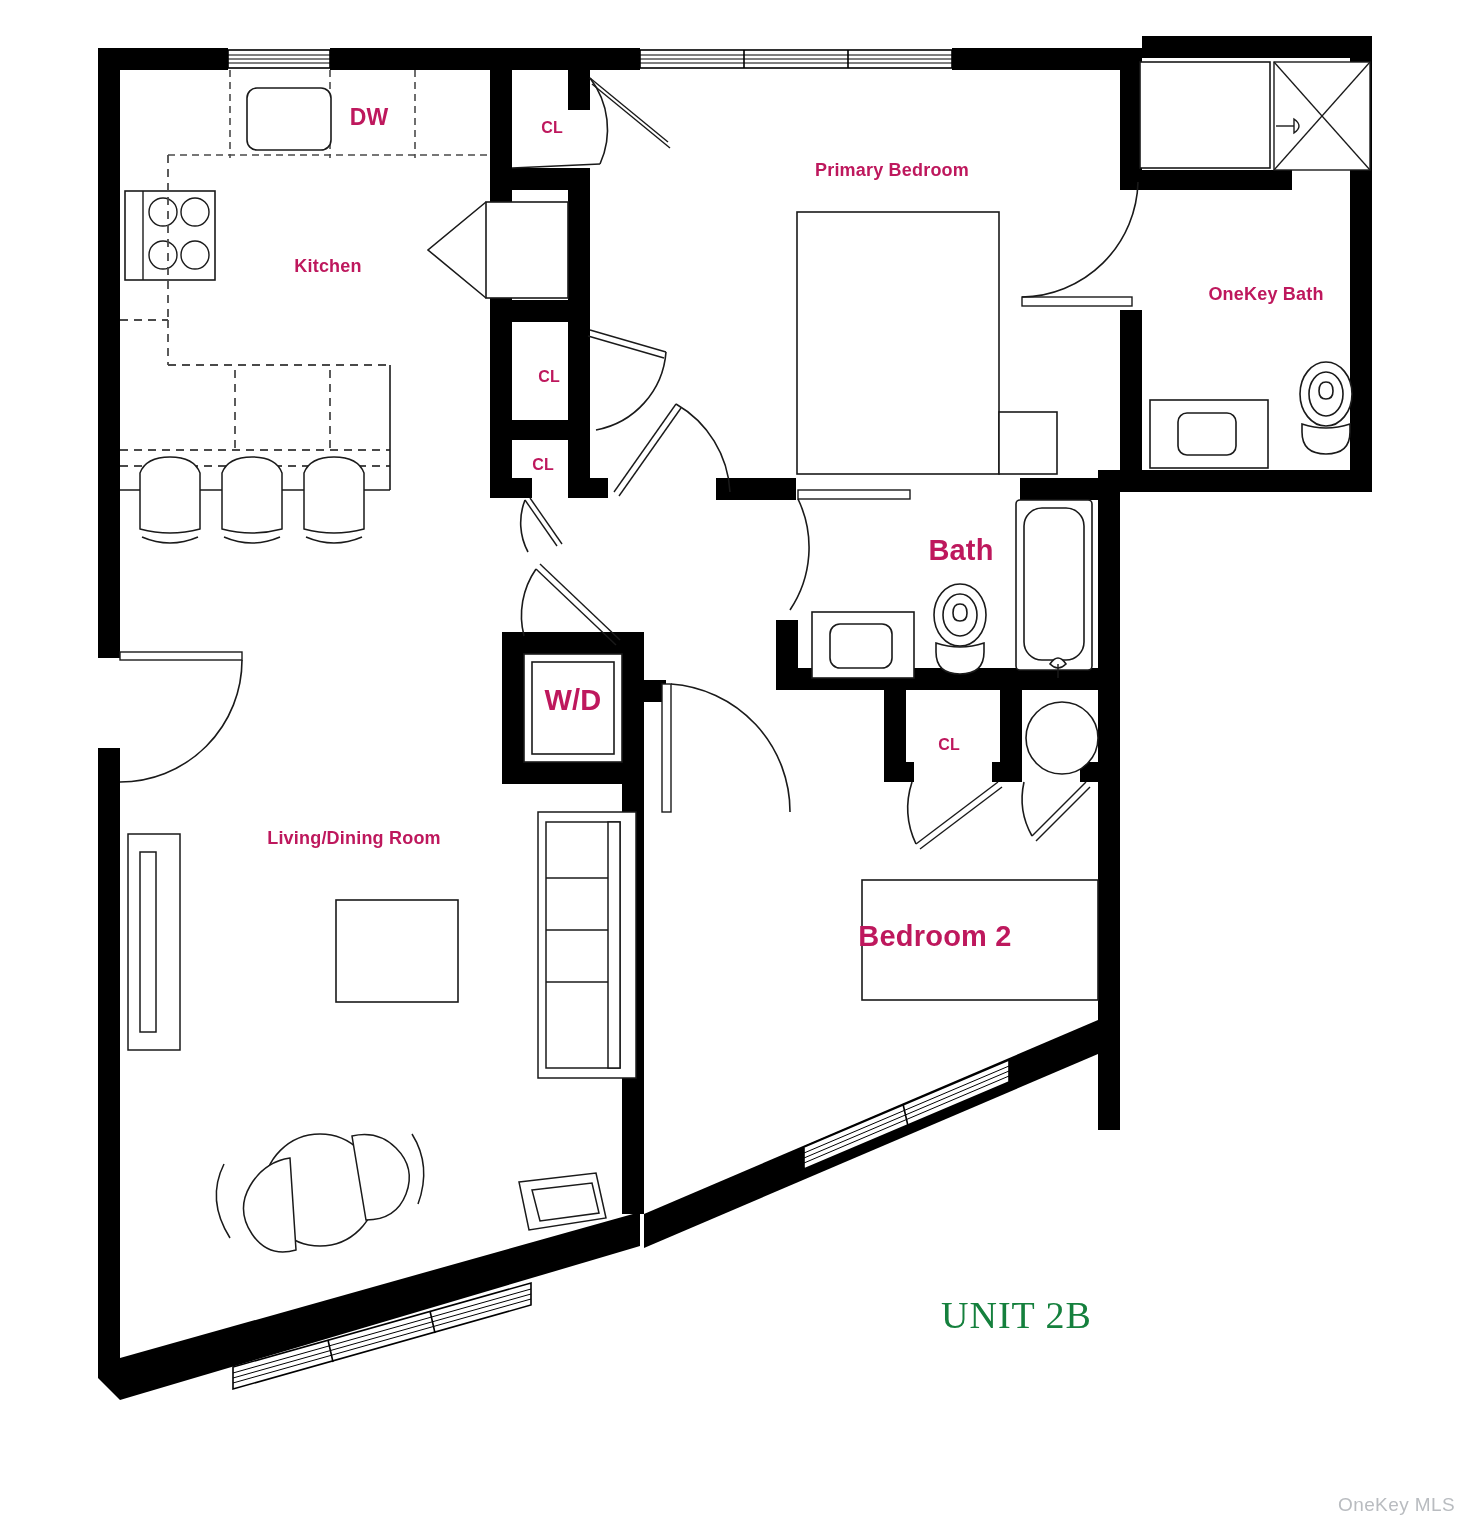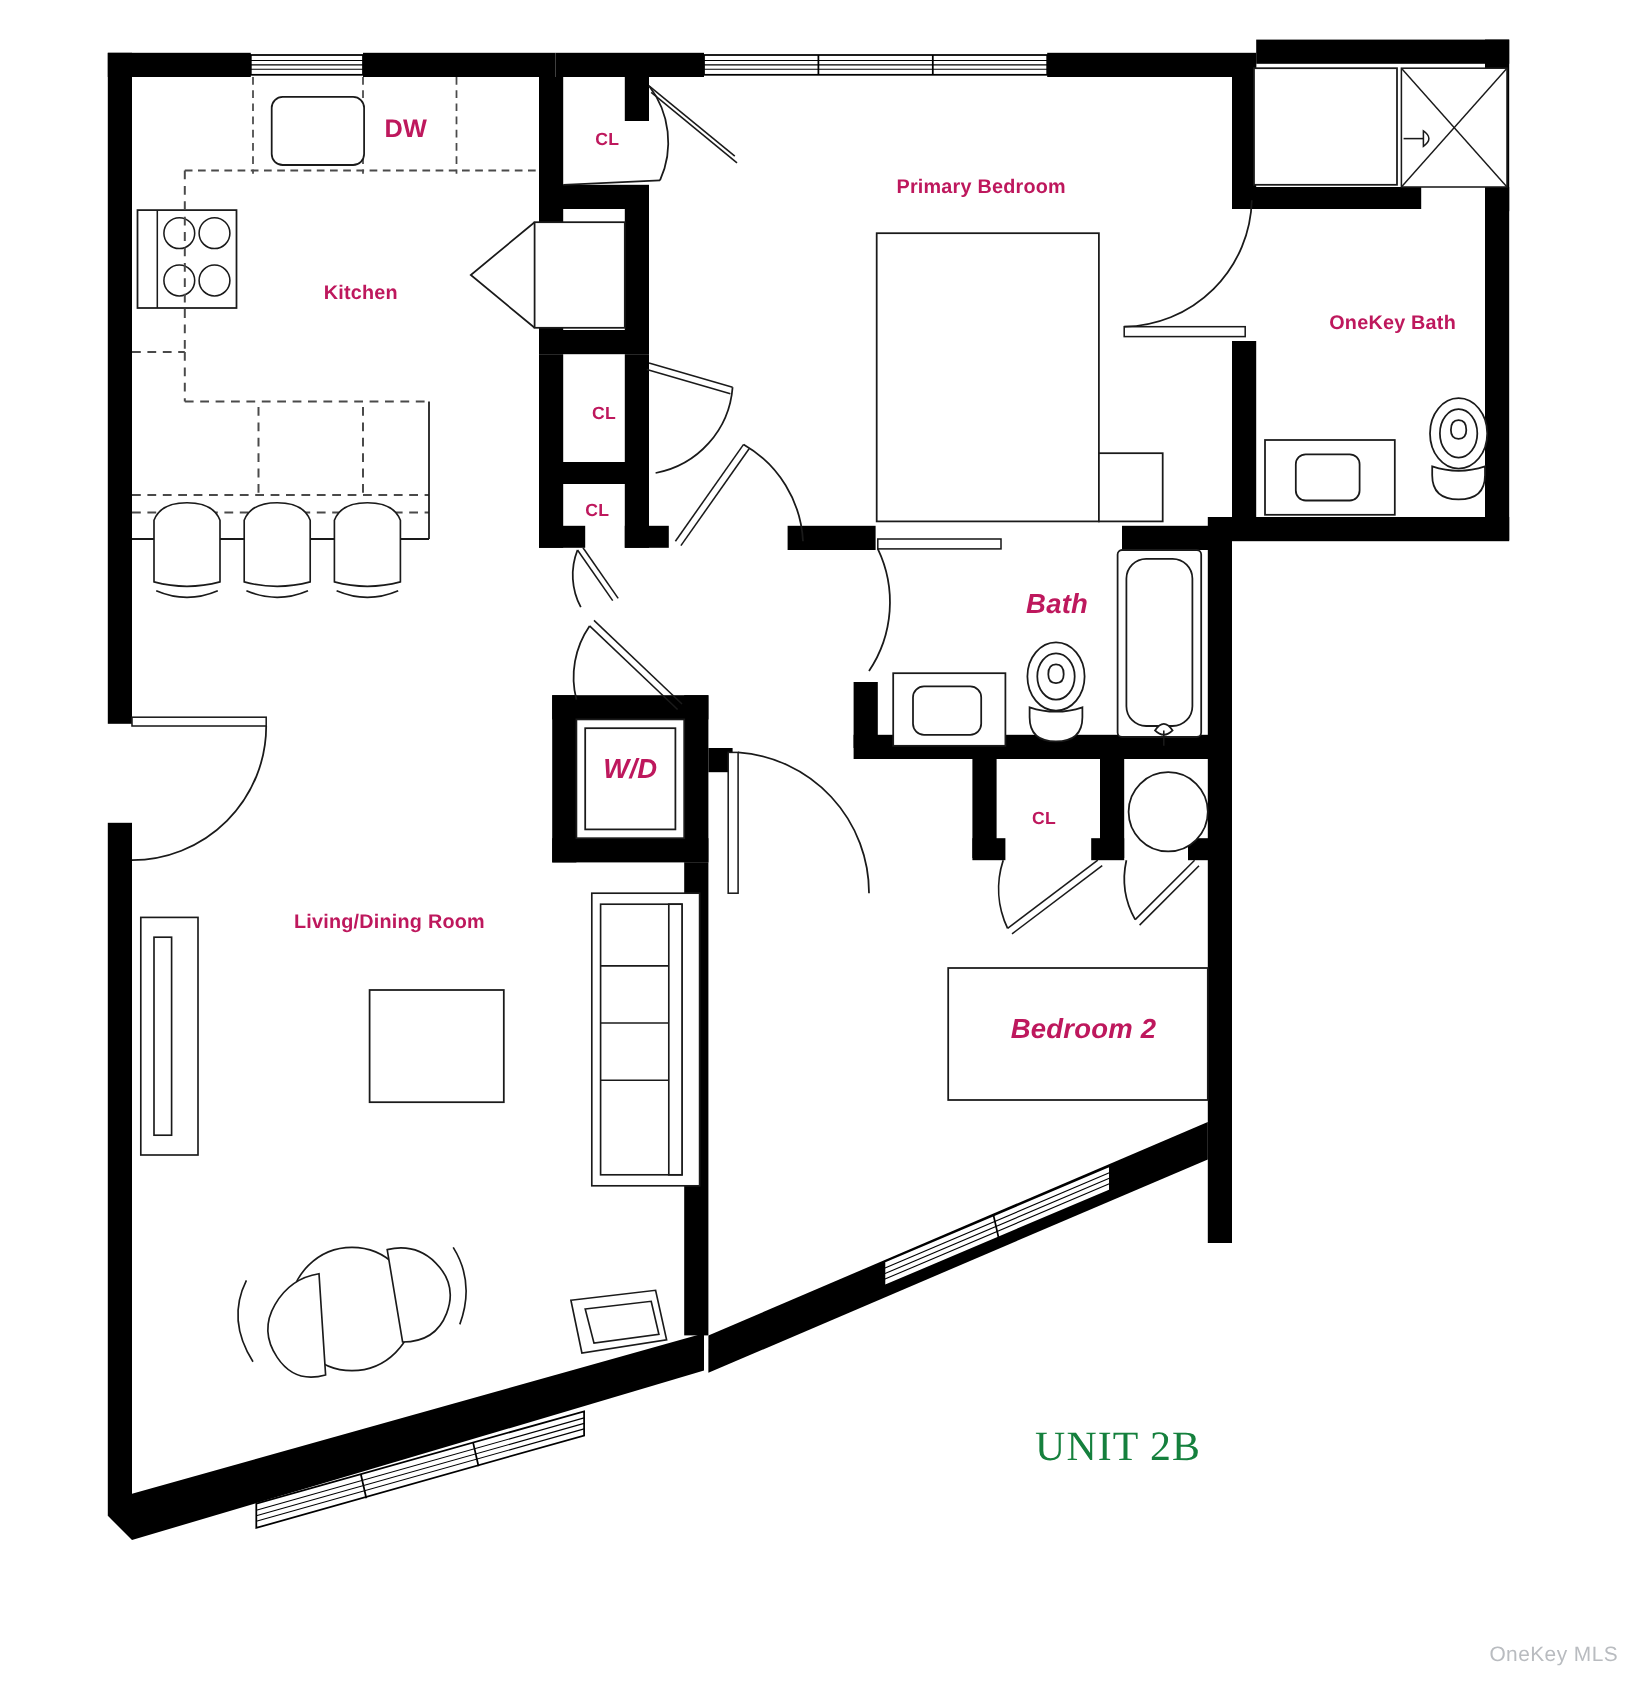--- a/index.html
+++ b/index.html
@@ -30,40 +30,39 @@
     position: absolute;
     font-family: "Liberation Sans", sans-serif;
     font-weight: bold;
     color: #be185d;
     white-space: nowrap;
     letter-spacing: 0.2px;
     transform: translate(-50%, -50%);
     pointer-events: none;
   }
   .lbl-lg   { font-size: 18px; }
-  .lbl-md   { font-size: 25px; font-style: italic; }
+  .lbl-md   { font-size: 29px; }
   .lbl-sm   { font-size: 23px; }
   .lbl-cl   { font-size: 16px; }
   .unit-label {
     position: absolute;
     font-family: "Liberation Serif", serif;
     font-weight: normal;
     font-size: 38px;
     color: #15803d;
     letter-spacing: 1px;
     white-space: nowrap;
   }
   .watermark {
     position: absolute;
     font-family: "Liberation Sans", sans-serif;
     font-size: 19px;
     color: #b9bcc0;
     letter-spacing: 0.4px;
     white-space: nowrap;
-    margin-left: 16px;
   }
 </style>
 </head>
 <body>
 
 <div id="plan-root">
 
   <svg id="plan-svg" viewBox="0 0 1477 1536">
 
     <g fill="#000000">
@@ -394,21 +393,21 @@
   </svg>
 
   <div class="room-label lbl-lg" style="left:328px; top:266px;">Kitchen</div>
 
   <div class="room-label lbl-lg" style="left:892px; top:170px;">Primary Bedroom</div>
 
   <div class="room-label lbl-lg" style="left:1266px; top:294px;">OneKey Bath</div>
 
   <div class="room-label lbl-md" style="left:961px; top:550px;">Bath</div>
 
-  <div class="room-label lbl-md" style="left:985px; top:936px;text-align:center;">Bedroom 2</div>
+  <div class="room-label lbl-md" style="left:935px; top:936px;text-align:center;">Bedroom 2</div>
 
   <div class="room-label lbl-lg" style="left:354px; top:838px;text-align:center;">Living/Dining Room</div>
 
   <div class="room-label lbl-cl" style="left:552px; top:128px;">CL</div>
 
   <div class="room-label lbl-cl" style="left:549px; top:377px;">CL</div>
 
   <div class="room-label lbl-cl" style="left:543px; top:465px;">CL</div>
 
   <div class="room-label lbl-cl" style="left:949px; top:745px;">CL</div>

